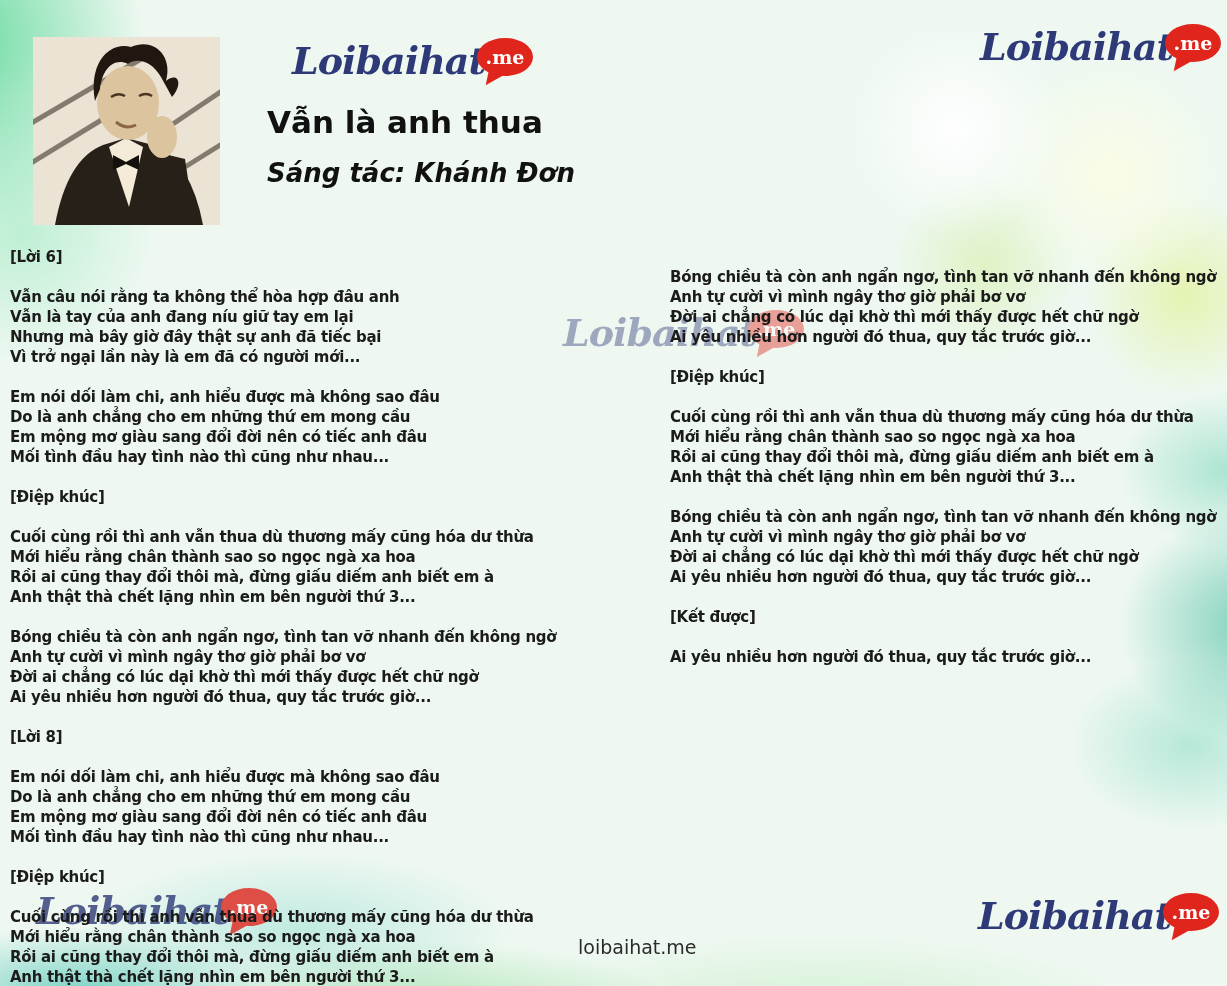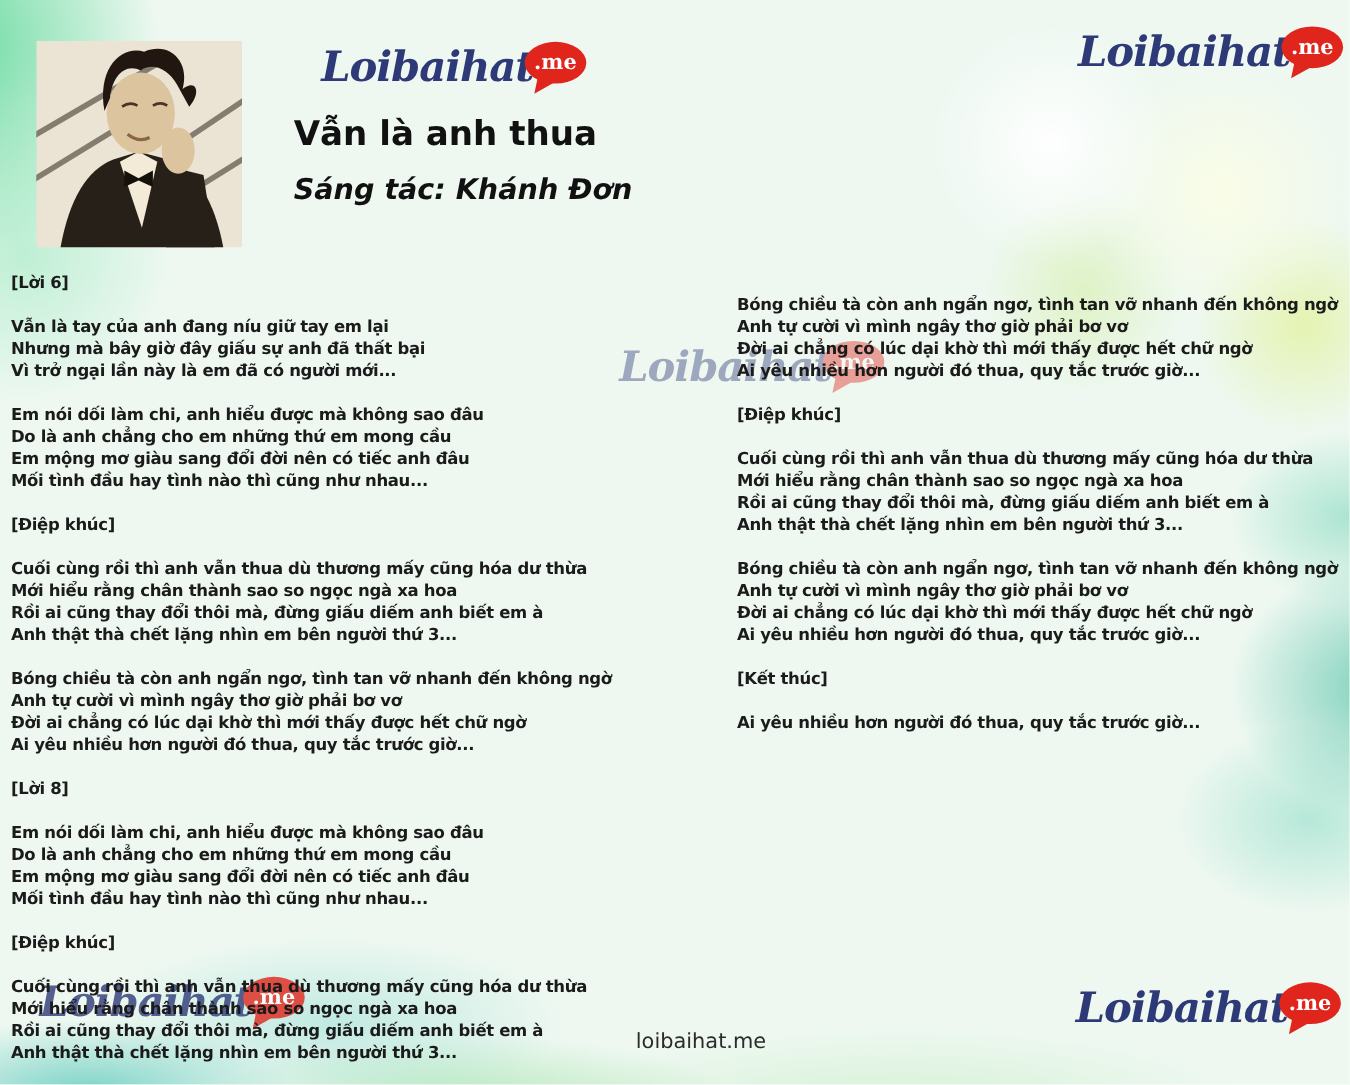--- a/index.html
+++ b/index.html
@@ -139,22 +139,23 @@
     <span class="logo-text">Loibaihat</span>
     <span class="logo-bubble">
         <span>.me</span>
         <span class="bubble-tail"></span>
       </span>
   </div>
 
   <div id="left-col" class="lyrics-col">
       <p class="section-label">[Lời 6]</p>
       <div class="stanza">
+        <p class="lyric-line">Vẫn câu nói rằng ta không thể hòa hợp đâu anh</p>
         <p class="lyric-line">Vẫn là tay của anh đang níu giữ tay em lại</p>
-        <p class="lyric-line">Nhưng mà bây giờ đây giấu sự anh đã thất bại</p>
+        <p class="lyric-line">Nhưng mà bây giờ đây thật sự anh đã tiếc bại</p>
         <p class="lyric-line">Vì trở ngại lần này là em đã có người mới...</p>
       </div>
       <div class="stanza">
         <p class="lyric-line">Em nói dối làm chi, anh hiểu được mà không sao đâu</p>
         <p class="lyric-line">Do là anh chẳng cho em những thứ em mong cầu</p>
         <p class="lyric-line">Em mộng mơ giàu sang đổi đời nên có tiếc anh đâu</p>
         <p class="lyric-line">Mối tình đầu hay tình nào thì cũng như nhau...</p>
       </div>
       <p class="section-label">[Điệp khúc]</p>
       <div class="stanza">
@@ -197,21 +198,21 @@
         <p class="lyric-line">Mới hiểu rằng chân thành sao so ngọc ngà xa hoa</p>
         <p class="lyric-line">Rồi ai cũng thay đổi thôi mà, đừng giấu diếm anh biết em à</p>
         <p class="lyric-line">Anh thật thà chết lặng nhìn em bên người thứ 3...</p>
       </div>
       <div class="stanza">
         <p class="lyric-line">Bóng chiều tà còn anh ngẩn ngơ, tình tan vỡ nhanh đến không ngờ</p>
         <p class="lyric-line">Anh tự cười vì mình ngây thơ giờ phải bơ vơ</p>
         <p class="lyric-line">Đời ai chẳng có lúc dại khờ thì mới thấy được hết chữ ngờ</p>
         <p class="lyric-line">Ai yêu nhiều hơn người đó thua, quy tắc trước giờ...</p>
       </div>
-      <p class="section-label">[Kết thúc]</p>
+      <p class="section-label">[Kết được]</p>
       <div class="stanza">
         <p class="lyric-line">Ai yêu nhiều hơn người đó thua, quy tắc trước giờ...</p>
       </div>
     </div>
 
   <p id="footer-site">loibaihat.me</p>
 
 </div>
 
 </body></html>

